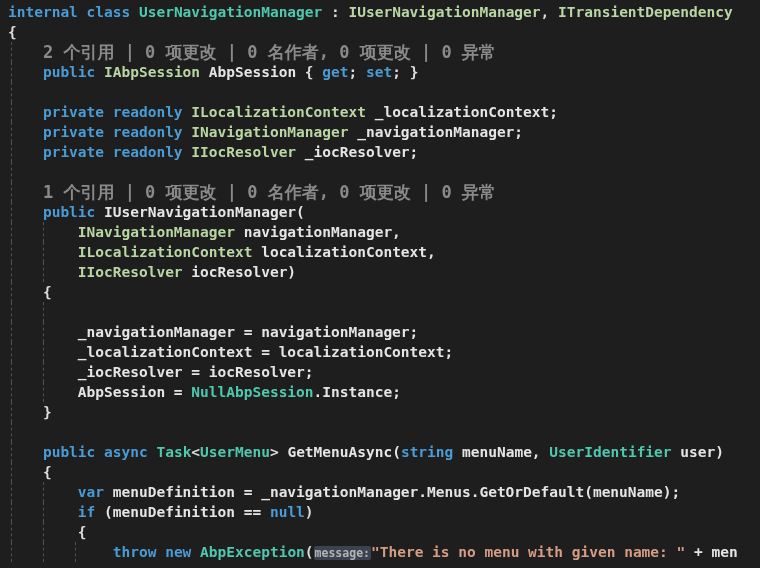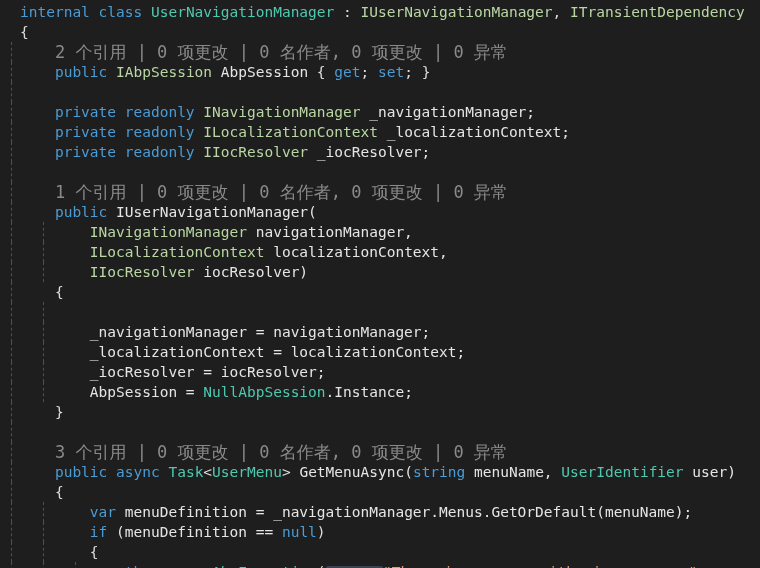--- a/index.html
+++ b/index.html
@@ -25,22 +25,23 @@
     left: 0;
     top: 0;
     width: 760px;
     padding-top: 2px;
   }
   .line {
     position: relative;
     height: 20px;
     line-height: 20px;
     white-space: pre;
-    padding-left: 20px;
+    padding-left: 8px;
     box-sizing: border-box;
+    font-weight: bold;
   }
   .line-inner {
     white-space: pre;
     display: block;
   }
   
   .guide {
     position: absolute;
     top: 0;
     width: 0;
@@ -77,23 +78,23 @@
     <div class="line"><span class="line-inner"><span class="kw">internal</span><span class="plain"> </span><span class="kw">class</span><span class="plain"> </span><span class="type">UserNavigationManager</span><span class="punc"> : </span><span class="iface">IUserNavigationManager</span><span class="punc">, </span><span class="iface">ITransientDependency</span></span></div>
 
     <div class="line"><span class="line-inner"><span class="punc">{</span></span></div>
 
     <div class="line"><span class="guide g1"></span><span class="line-inner">    <span class="codelens">2 个引用 | 0 项更改 | 0 名作者, 0 项更改 | 0 异常</span></span></div>
 
     <div class="line"><span class="guide g1"></span><span class="line-inner">    <span class="kw">public</span><span class="plain"> </span><span class="iface">IAbpSession</span><span class="plain"> AbpSession </span><span class="punc">{ </span><span class="kw">get</span><span class="punc">; </span><span class="kw">set</span><span class="punc">; </span><span class="punc">}</span></span></div>
 
     <div class="line"><span class="guide g1"></span><span class="line-inner"> </span></div>
 
+    <div class="line"><span class="guide g1"></span><span class="line-inner">    <span class="kw">private</span><span class="plain"> </span><span class="kw">readonly</span><span class="plain"> </span><span class="iface">ILocalizationContext</span><span class="plain"> _localizationContext;</span></span></div>
+
     <div class="line"><span class="guide g1"></span><span class="line-inner">    <span class="kw">private</span><span class="plain"> </span><span class="kw">readonly</span><span class="plain"> </span><span class="iface">INavigationManager</span><span class="plain"> _navigationManager;</span></span></div>
-
-    <div class="line"><span class="guide g1"></span><span class="line-inner">    <span class="kw">private</span><span class="plain"> </span><span class="kw">readonly</span><span class="plain"> </span><span class="iface">ILocalizationContext</span><span class="plain"> _localizationContext;</span></span></div>
 
     <div class="line"><span class="guide g1"></span><span class="line-inner">    <span class="kw">private</span><span class="plain"> </span><span class="kw">readonly</span><span class="plain"> </span><span class="iface">IIocResolver</span><span class="plain"> _iocResolver;</span></span></div>
 
     <div class="line"><span class="guide g1"></span><span class="line-inner"> </span></div>
 
     <div class="line"><span class="guide g1"></span><span class="line-inner">    <span class="codelens">1 个引用 | 0 项更改 | 0 名作者, 0 项更改 | 0 异常</span></span></div>
 
     <div class="line"><span class="guide g1"></span><span class="line-inner">    <span class="kw">public</span><span class="plain"> IUserNavigationManager(</span></span></div>
 
     <div class="line"><span class="guide g1"></span><span class="guide g2"></span><span class="line-inner">        <span class="iface">INavigationManager</span><span class="plain"> navigationManager,</span></span></div>
@@ -111,21 +112,20 @@
     <div class="line"><span class="guide g1"></span><span class="guide g2"></span><span class="line-inner">        <span class="plain">_localizationContext = localizationContext;</span></span></div>
 
     <div class="line"><span class="guide g1"></span><span class="guide g2"></span><span class="line-inner">        <span class="plain">_iocResolver = iocResolver;</span></span></div>
 
     <div class="line"><span class="guide g1"></span><span class="guide g2"></span><span class="line-inner">        <span class="plain">AbpSession = </span><span class="type">NullAbpSession</span><span class="plain">.Instance;</span></span></div>
 
     <div class="line"><span class="guide g1"></span><span class="line-inner">    <span class="punc">}</span></span></div>
 
     <div class="line"><span class="guide g1"></span><span class="line-inner"> </span></div>
 
-    <div class="line"><span class="guide g1"></span><span class="line-inner">    <span class="codelens">3 个引用 | 0 项更改 | 0 名作者, 0 项更改 | 0 异常</span></span></div>
 
     <div class="line"><span class="guide g1"></span><span class="line-inner">    <span class="kw">public</span><span class="plain"> </span><span class="kw">async</span><span class="plain"> </span><span class="type">Task</span><span class="punc">&lt;</span><span class="type">UserMenu</span><span class="punc">&gt; </span><span class="plain">GetMenuAsync(</span><span class="kw">string</span><span class="plain"> menuName, </span><span class="type">UserIdentifier</span><span class="plain"> user)</span></span></div>
 
     <div class="line"><span class="guide g1"></span><span class="line-inner">    <span class="punc">{</span></span></div>
 
     <div class="line"><span class="guide g1"></span><span class="guide g2"></span><span class="line-inner">        <span class="kw">var</span><span class="plain"> menuDefinition = _navigationManager.Menus.GetOrDefault(menuName);</span></span></div>
 
     <div class="line"><span class="guide g1"></span><span class="guide g2"></span><span class="line-inner">        <span class="kw">if</span><span class="plain"> (menuDefinition == </span><span class="kw">null</span><span class="punc">)</span></span></div>
 
     <div class="line"><span class="guide g1"></span><span class="guide g2"></span><span class="line-inner">        <span class="punc">{</span></span></div>

